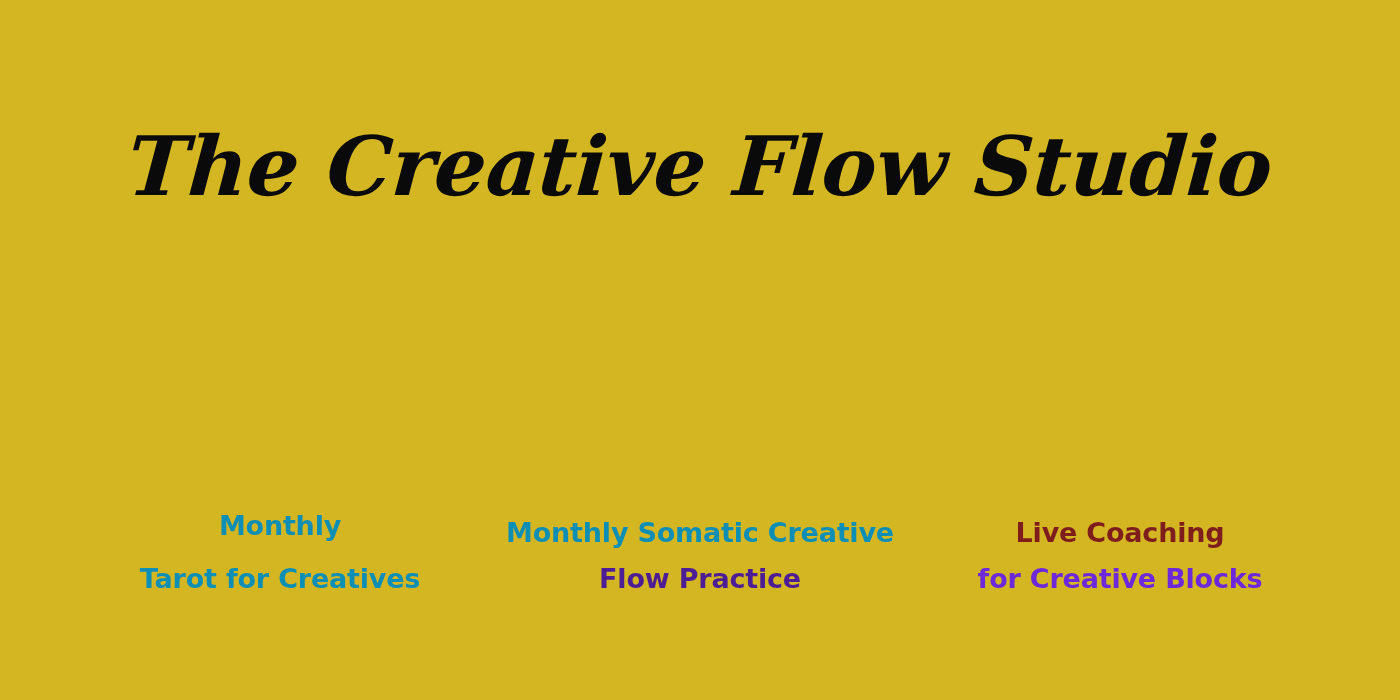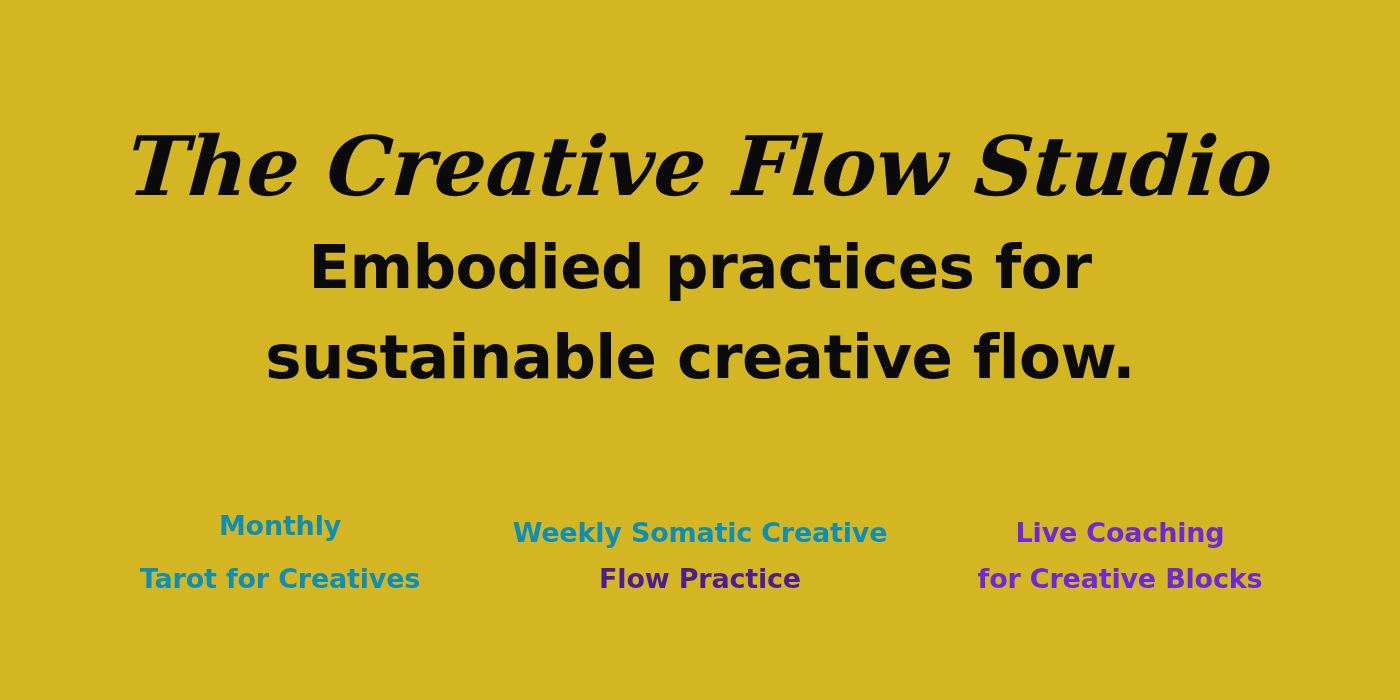--- a/index.html
+++ b/index.html
@@ -94,37 +94,33 @@
 </style>
 </head>
 <body>
 
 <div id="page" style="background: rgb(212, 182, 34);">
 
   <div class="title-wrap">
     <h1 class="title" style="color: rgb(10, 10, 10);">The Creative Flow Studio</h1>
   </div>
 
-  <div class="subtitle-wrap">
-    <span class="subtitle-line" style="color: rgb(10, 10, 10);">Embodied practices for</span>
-    <span class="subtitle-line" style="color: rgb(10, 10, 10);">sustainable creative flow.</span>
-  </div>
 
   <div class="offerings">
 
     <div class="offering">
       <span class="offering-line" style="color: rgb(13, 143, 181);">Monthly</span>
       <span class="offering-line" style="color: rgb(13, 143, 181); margin-top: 7px;">Tarot for Creatives</span>
     </div>
 
     <div class="offering">
-      <span class="offering-line" style="color: rgb(13, 143, 181);">Weekly Somatic Creative</span>
+      <span class="offering-line" style="color: rgb(13, 143, 181);">Monthly Somatic Creative</span>
       <span class="offering-line" style="color: #4c1d95;">Flow Practice</span>
     </div>
 
     <div class="offering">
-      <span class="offering-line" style="color: #6d28d9; margin-top: 40px;">Live Coaching</span>
+      <span class="offering-line" style="color: #7f1d1d; margin-top: 40px;">Live Coaching</span>
       <span class="offering-line" style="color: #6d28d9;">for Creative Blocks</span>
     </div>
 
   </div>
 
 </div>
 
 </body></html>

